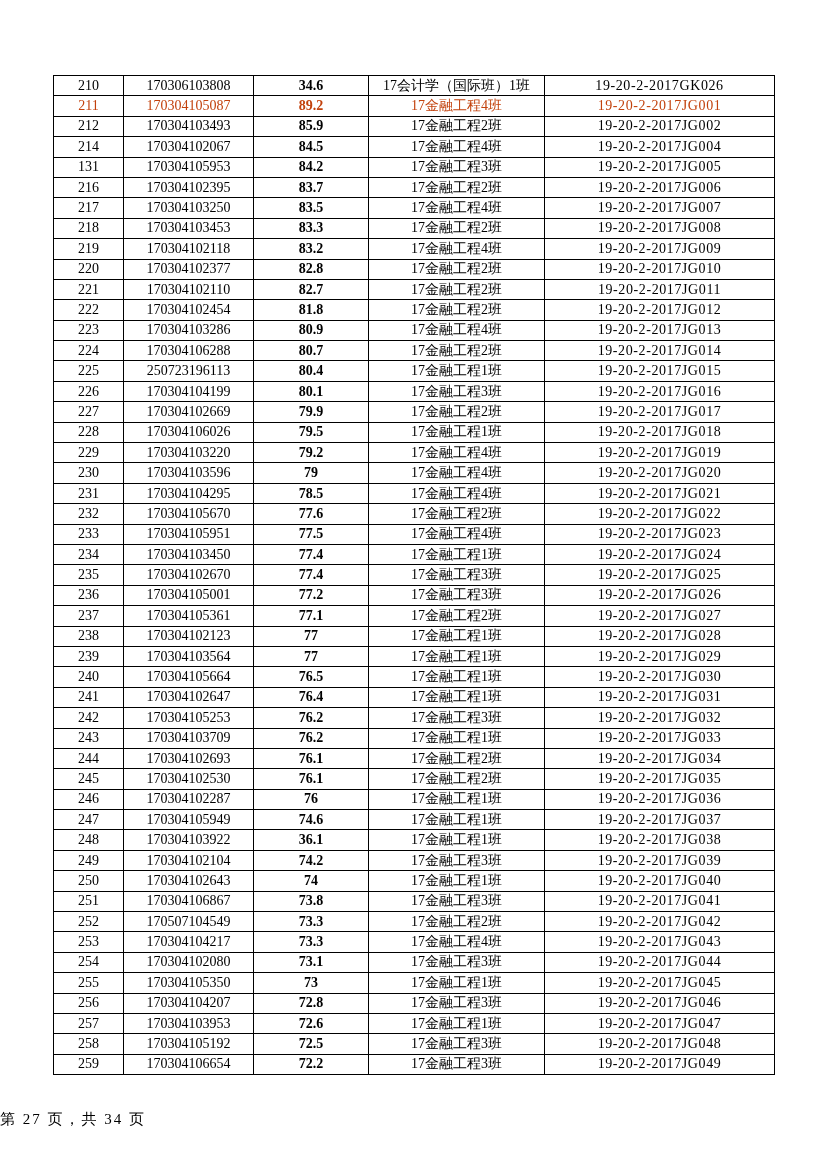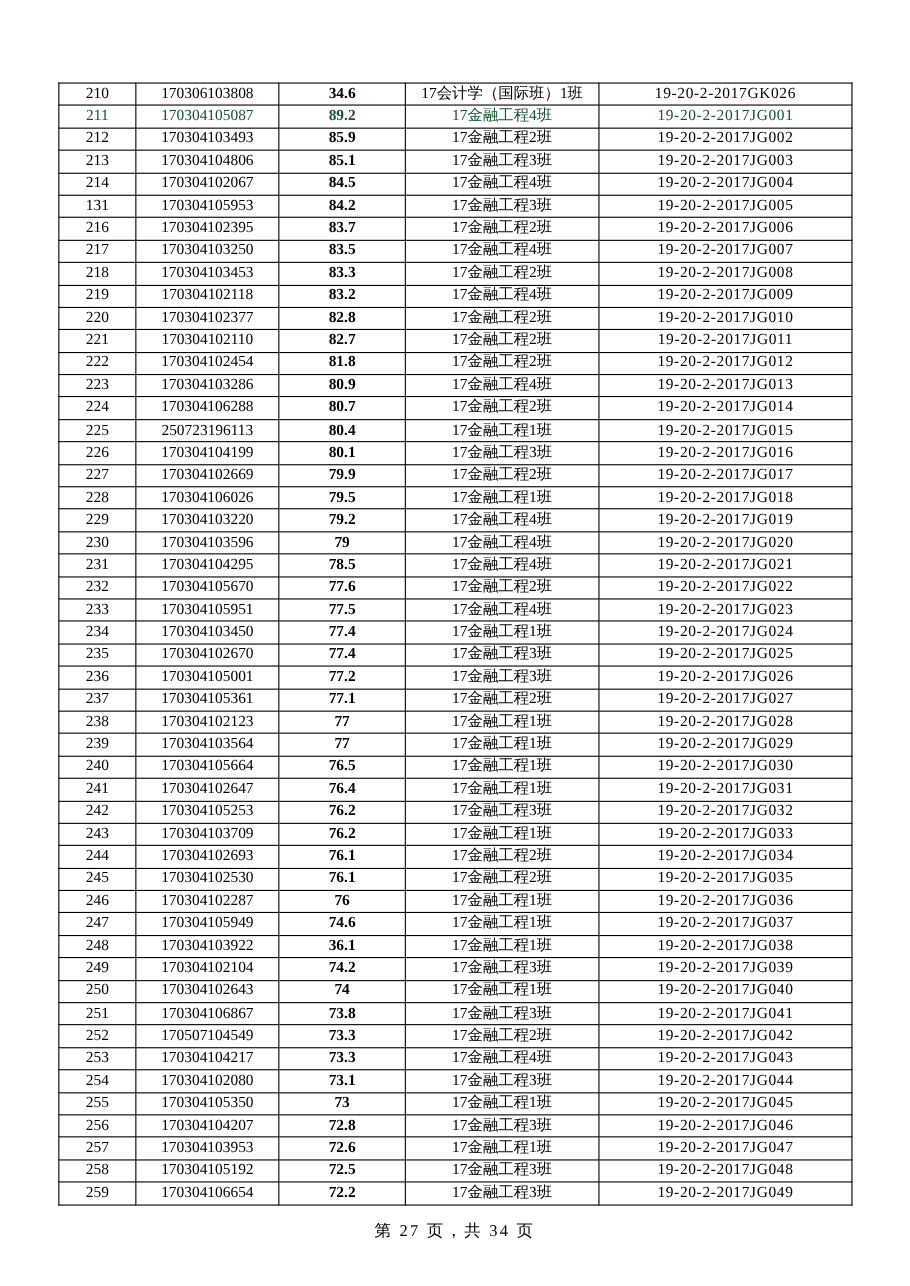--- a/index.html
+++ b/index.html
@@ -36,27 +36,27 @@
     white-space: nowrap;
   }
   col.c-no    { width: 70px;  }
   col.c-id    { width: 130px; }
   col.c-score { width: 115px; }
   col.c-class { width: 176px; }
   col.c-code  { width: 230px; }
   td.score { font-weight: bold; }
   td.code  { font-size: 13.5px; letter-spacing: 0.6px; }
   td.cls   { font-size: 13.5px; margin-left: 48px; }
-  tr.highlight td { color: #14532d; }
+  tr.highlight td { color: #c2410c; }
   .footer {
     position: absolute;
     left: 0;
     top: 1110px;
     width: 100%;
-    text-align: center;
+    text-align: left;
     font-size: 15px;
     letter-spacing: 2px;
   }
 </style>
 </head>
 <body>
 
 <div class="page">
   <table class="grades-table">
     <colgroup>
@@ -82,27 +82,20 @@
           <td class="code">19-20-2-2017JG001</td>
         </tr>
         <tr>
           <td class="no">212</td>
           <td class="id">170304103493</td>
           <td class="score">85.9</td>
           <td class="cls">17金融工程2班</td>
           <td class="code">19-20-2-2017JG002</td>
         </tr>
         <tr>
-          <td class="no">213</td>
-          <td class="id">170304104806</td>
-          <td class="score">85.1</td>
-          <td class="cls">17金融工程3班</td>
-          <td class="code">19-20-2-2017JG003</td>
-        </tr>
-        <tr>
           <td class="no">214</td>
           <td class="id">170304102067</td>
           <td class="score">84.5</td>
           <td class="cls">17金融工程4班</td>
           <td class="code">19-20-2-2017JG004</td>
         </tr>
         <tr>
           <td class="no">131</td>
           <td class="id">170304105953</td>
           <td class="score">84.2</td>

